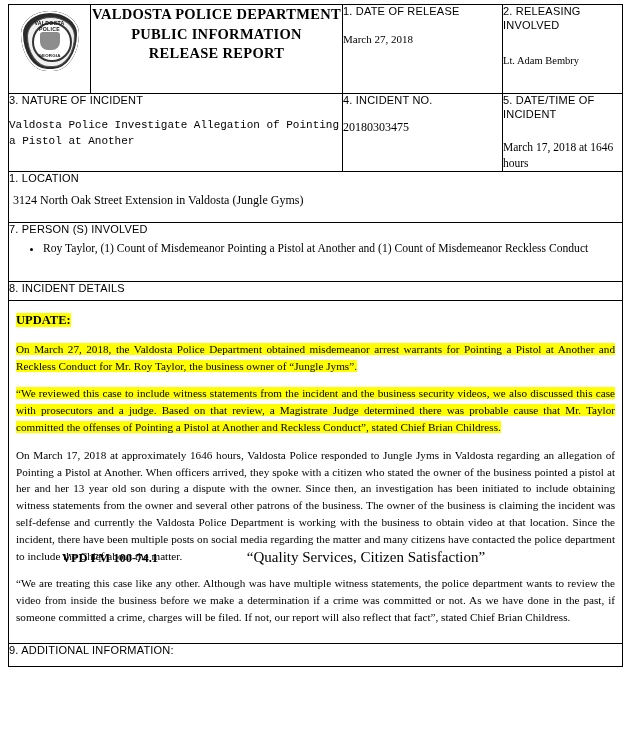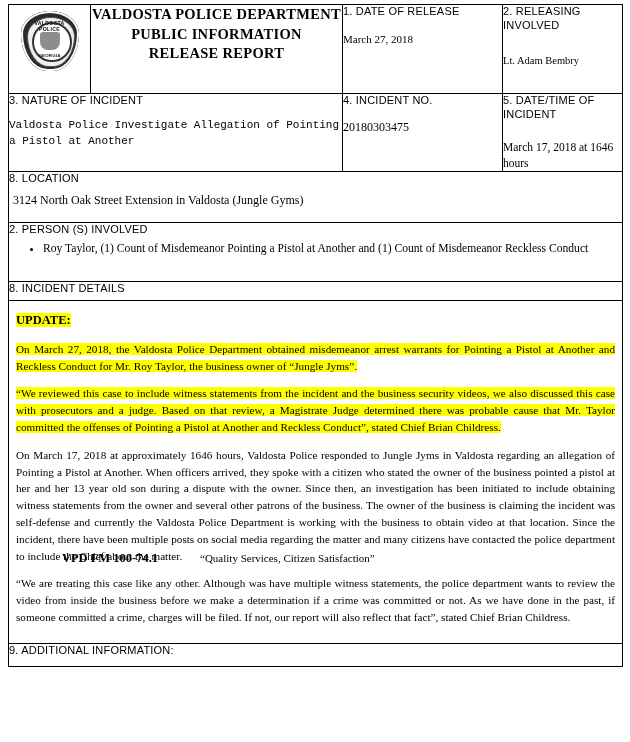--- a/index.html
+++ b/index.html
@@ -199,23 +199,23 @@
     display: flex;
     align-items: baseline;
   }
   .footer .fm {
     font-weight: bold;
     font-size: 12.5px;
     width: 180px;
     text-align: center;
   }
   .footer .slogan {
-    font-size: 11px;
+    font-size: 15px;
     flex: 1;
-    text-align: left;
+    text-align: center;
     padding-right: 90px;
   }
   .date-value {
     font-size: 11px;
     padding-top: 14px;
   }
   .officer-value {
     font-size: 10.5px;
     padding-top: 22px;
   }
@@ -285,28 +285,28 @@
       </td>
       <td class="cellpad">
         <span class="fieldlabel">5. DATE/TIME OF</span>
         <span class="fieldlabel">INCIDENT</span>
         <span class="fieldvalue dti-value">March 17, 2018 at 1646 hours</span>
       </td>
     </tr>
 
     <tr>
       <td class="cellpad" colspan="4" style="height:50px">
-        <span class="fieldlabel">8. LOCATION</span>
+        <span class="fieldlabel">1. LOCATION</span>
         <span class="location-value" style="display:block">3124 North Oak Street Extension in Valdosta (Jungle Gyms)</span>
       </td>
     </tr>
 
     <tr>
       <td class="cellpad" colspan="4" style="height:58px">
-        <span class="fieldlabel">2. PERSON (S) INVOLVED</span>
+        <span class="fieldlabel">7. PERSON (S) INVOLVED</span>
         <ul class="persons">
           <li>Roy Taylor, (1) Count of Misdemeanor Pointing a Pistol at Another and (1)  Count of Misdemeanor Reckless Conduct</li>
         </ul>
       </td>
     </tr>
 
     <tr>
       <td class="cellpad" colspan="4" style="height:18px">
         <span class="fieldlabel">8. INCIDENT DETAILS</span>
       </td>

